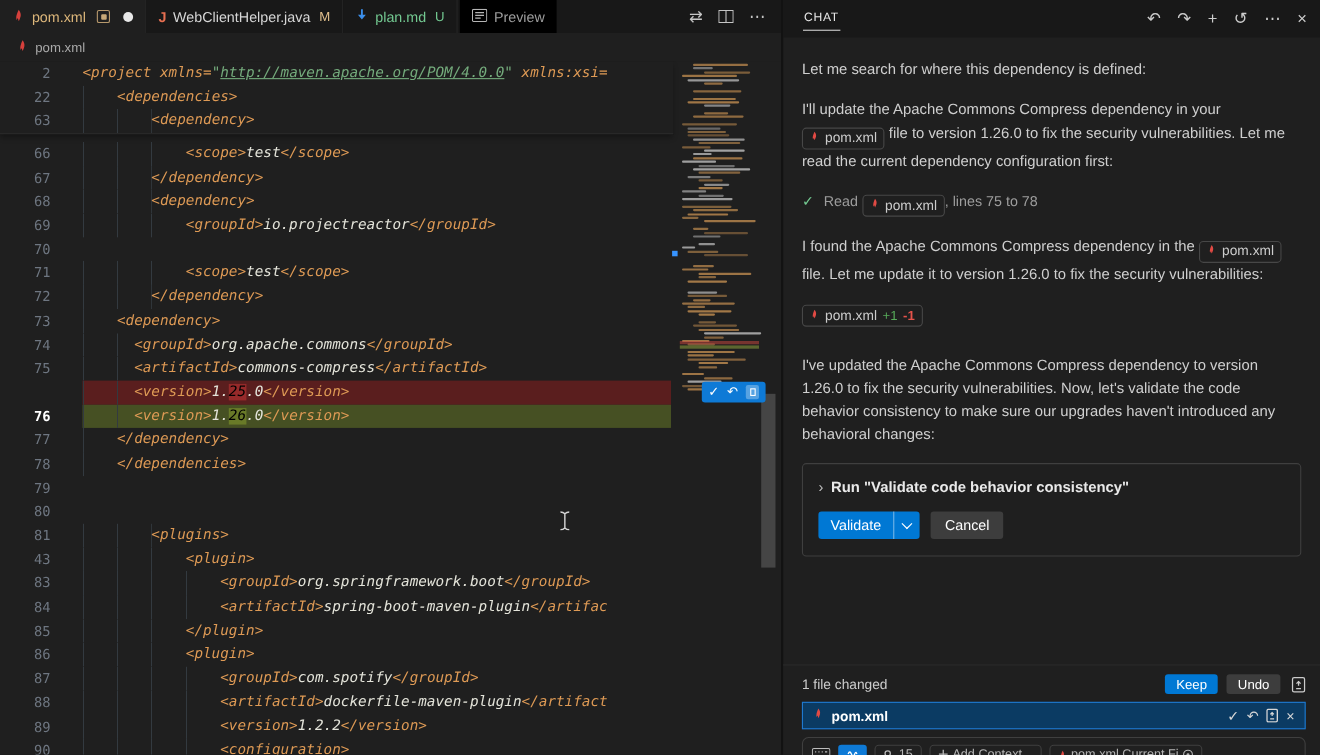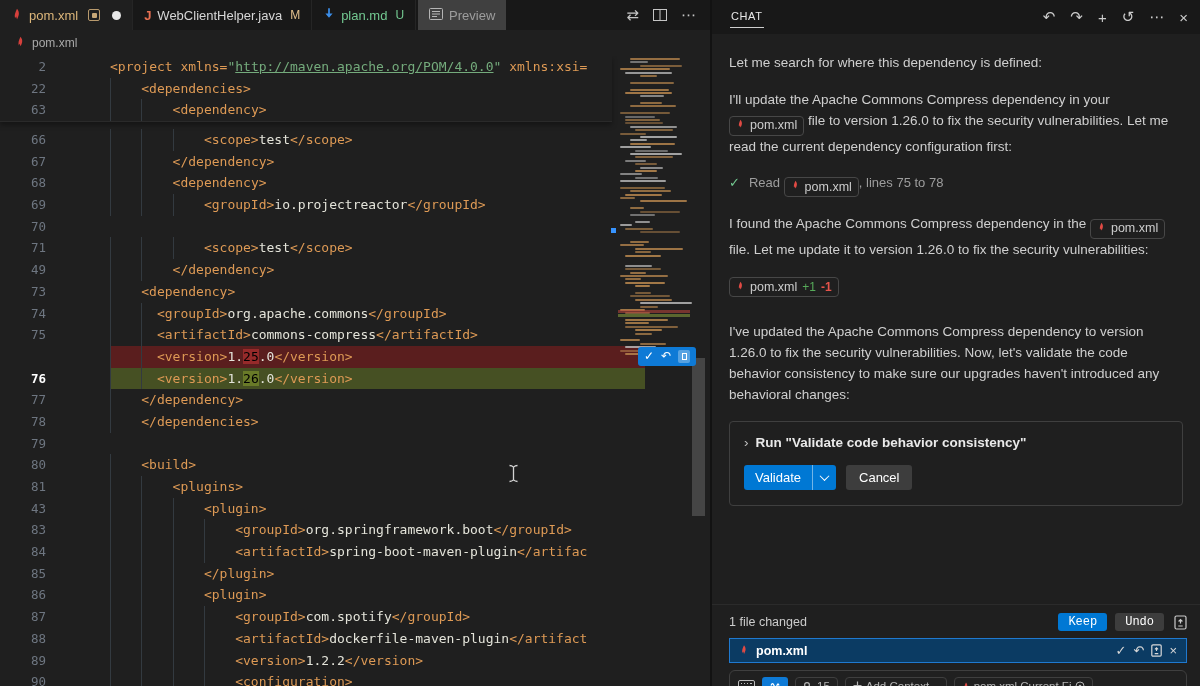--- a/index.html
+++ b/index.html
@@ -5,36 +5,36 @@
   * { box-sizing: border-box; margin: 0; padding: 0; }
   html,body { width:1200px; height:686px; overflow:hidden; background:#1f1f1f;
               font-family:"Liberation Sans", sans-serif; }
 
   
   .editor-pane { position:absolute; left:0; top:0; width:710px; height:686px; background:#1f1f1f; }
 
   .tabbar { height:30px; background:#181818; display:flex; align-items:stretch; font-size:13px; color:#9d9d9d; }
   .tab { display:flex; align-items:center; gap:6px; padding:0 11px; border-right:1px solid #252525; background:#181818; cursor:pointer; white-space:nowrap; }
   .tab.active { background:#1f1f1f; }
-  .tab.preview-tab { background:#404040; border-right:none; margin-left:2px; }
+  .tab.preview-tab { background:#000000; border-right:none; margin-left:2px; }
   .tab .badge { font-size:12px; margin-left:2px; }
   .dirty-dot { width:9px; height:9px; border-radius:50%; background:#e8e8e8; margin-left:6px; }
   .pin-box { width:12px; height:12px; border:1px solid #b89a6d; border-radius:2px; display:flex; align-items:center; justify-content:center; margin-left:4px; }
   .pin-box i { width:5px; height:5px; background:#c7a briefly; background:#c7a878; border-radius:1px; display:block; }
   .tab-actions { margin-left:auto; display:flex; align-items:center; gap:14px; padding:0 14px; color:#c5c5c5; font-size:15px; }
   .tab-actions .ticon { cursor:pointer; display:flex; align-items:center; }
 
   .breadcrumb { height:26px; display:flex; align-items:center; gap:6px; padding-left:15px; font-size:12px; color:#a9a9a9; background:#1f1f1f; }
 
   .editor-body { position:absolute; top:56px; left:0; width:710px; height:630px; overflow:hidden; }
 
   .crow { position:relative; height:21.7px; line-height:21.7px; font-family:"DejaVu Sans Mono","Liberation Mono",monospace; font-size:13px; white-space:pre; }
   .ln { position:absolute; left:0; top:0; width:46px; text-align:right; color:#6e7681; font-size:12.5px; }
   .ln-add { color:#ffffff; font-weight:bold; }
-  .lc { display:block; margin-left:110px; width:535px; height:100%; overflow:hidden; }
+  .lc { display:block; margin-left:75px; width:535px; height:100%; overflow:hidden;font-style:italic; }
   .ind { display:inline-block; height:100%; vertical-align:top;
          background:repeating-linear-gradient(to right, #333a40 0 1px, transparent 1px 4ch); }
   .s-tag { color:#de9a55; }
   .s-txt { color:#e4e4da; }
   .s-str { color:#74ab7c; }
   .s-lnk { color:#74ab7c; text-decoration:underline; }
   .crow.del .lc { background:#5a1e1e; }
   .crow.add .lc { background:#465023; }
   .s-del { background:#962a2a; }
   .s-add { background:#697a28; }
@@ -81,21 +81,21 @@
   .btn-primary { background:#0078d4; display:flex; align-items:center; padding:0; }
   .btn-primary .lbl { padding:5px 11px; border-right:1px solid rgba(255,255,255,.45); }
   .btn-primary .drop { padding:5px 8px; display:flex; align-items:center; }
   .cssdown { width:7px; height:7px; border-right:1.6px solid #fff; border-bottom:1.6px solid #fff; transform:rotate(45deg) translate(-1px,-1px); display:inline-block; }
   .btn-secondary { background:#3d3d3d; padding:5px 13px; }
 
   .chat-foot { position:absolute; left:0; right:0; bottom:0; height:82px; border-top:1px solid #2b2b2b; padding:6px 13px 0 17px; background:#1f1f1f; }
   .foot-row1 { display:flex; align-items:center; height:22px; }
   .foot-row1 .summary { font-size:12.5px; color:#cccccc; }
   .foot-row1 .sp { flex:1; }
-  .kbtn { font-size:12px; color:#fff; border-radius:3px; padding:2px 10px; cursor:pointer;font-family:Liberation Mono, monospace; }
+  .kbtn { font-size:12px; color:#fff; border-radius:3px; padding:2px 10px; cursor:pointer; }
   .kbtn.keep { background:#0078d4; }
   .kbtn.undo { background:#3d3d3d; margin-left:8px; }
   .foot-doc { margin-left:10px; cursor:pointer; display:flex; align-items:center; }
   .file-row { margin-top:5px; height:25px; background:#0b3b63; border:1px solid #1f79cf; display:flex; align-items:center; gap:7px; padding:0 9px; }
   .file-row .fname { font-size:12.5px; font-weight:bold; color:#ffffff; }
   .file-row .sp { flex:1; }
   .file-row .fic { color:#d8d8d8; font-size:13px; cursor:pointer; display:flex; align-items:center; }
   .input-stub { margin-top:7px; height:44px; border:1px solid #3f3f3f; border-radius:6px; background:#202020; display:flex; align-items:center; gap:7px; padding:5px 8px; align-items:flex-start; padding-top:6px; }
   .istub-ic { display:flex; align-items:center; height:16px; }
   .blue-mini { width:26px; height:16px; background:#0e7ad6; border-radius:3px; display:flex; align-items:center; justify-content:center; }
@@ -158,30 +158,30 @@
   </div>
 
   <div class="editor-body">
     <div class="rows" id="code-rows">
         <div class="crow "><span class="ln">66</span><span class="lc"><span class="ind" style="width: 12ch;"></span><span class="s-tag">&lt;scope&gt;</span><span class="s-txt">test</span><span class="s-tag">&lt;/scope&gt;</span></span></div>
         <div class="crow "><span class="ln">67</span><span class="lc"><span class="ind" style="width: 8ch;"></span><span class="s-tag">&lt;/dependency&gt;</span></span></div>
         <div class="crow "><span class="ln">68</span><span class="lc"><span class="ind" style="width: 8ch;"></span><span class="s-tag">&lt;dependency&gt;</span></span></div>
         <div class="crow "><span class="ln">69</span><span class="lc"><span class="ind" style="width: 12ch;"></span><span class="s-tag">&lt;groupId&gt;</span><span class="s-txt">io.projectreactor</span><span class="s-tag">&lt;/groupId&gt;</span></span></div>
         <div class="crow "><span class="ln">70</span></div>
         <div class="crow "><span class="ln">71</span><span class="lc"><span class="ind" style="width: 12ch;"></span><span class="s-tag">&lt;scope&gt;</span><span class="s-txt">test</span><span class="s-tag">&lt;/scope&gt;</span></span></div>
-        <div class="crow "><span class="ln">49</span><span class="lc"><span class="ind" style="width: 8ch;"></span><span class="s-tag">&lt;/dependency&gt;</span></span></div>
+        <div class="crow "><span class="ln">72</span><span class="lc"><span class="ind" style="width: 8ch;"></span><span class="s-tag">&lt;/dependency&gt;</span></span></div>
         <div class="crow "><span class="ln">73</span><span class="lc"><span class="ind" style="width: 4ch;"></span><span class="s-tag">&lt;dependency&gt;</span></span></div>
         <div class="crow "><span class="ln">74</span><span class="lc"><span class="ind" style="width: 6ch;"></span><span class="s-tag">&lt;groupId&gt;</span><span class="s-txt">org.apache.commons</span><span class="s-tag">&lt;/groupId&gt;</span></span></div>
         <div class="crow "><span class="ln">75</span><span class="lc"><span class="ind" style="width: 6ch;"></span><span class="s-tag">&lt;artifactId&gt;</span><span class="s-txt">commons-compress</span><span class="s-tag">&lt;/artifactId&gt;</span></span></div>
         <div class="crow del"><span class="ln"></span><span class="lc"><span class="ind" style="width: 6ch;"></span><span class="s-tag">&lt;version&gt;</span><span class="s-txt">1.</span><span class="s-del">25</span><span class="s-txt">.0</span><span class="s-tag">&lt;/version&gt;</span></span><div class="diff-badge"><span>✓</span><span>↶</span><span class="mini-doc"><i></i></span></div></div>
         <div class="crow add"><span class="ln ln-add">76</span><span class="lc"><span class="ind" style="width: 6ch;"></span><span class="s-tag">&lt;version&gt;</span><span class="s-txt">1.</span><span class="s-add">26</span><span class="s-txt">.0</span><span class="s-tag">&lt;/version&gt;</span></span></div>
         <div class="crow "><span class="ln">77</span><span class="lc"><span class="ind" style="width: 4ch;"></span><span class="s-tag">&lt;/dependency&gt;</span></span></div>
         <div class="crow "><span class="ln">78</span><span class="lc"><span class="ind" style="width: 4ch;"></span><span class="s-tag">&lt;/dependencies&gt;</span></span></div>
         <div class="crow "><span class="ln">79</span><span class="lc"><span class="ind" style="width: 0ch;"></span></span></div>
-        <div class="crow "><span class="ln">80</span><span class="lc"><span class="ind" style="width: 4ch;"></span><span class="s-tag">&lt;build&gt;</span></span></div>
+        <div class="crow "><span class="ln">80</span></div>
         <div class="crow "><span class="ln">81</span><span class="lc"><span class="ind" style="width: 8ch;"></span><span class="s-tag">&lt;plugins&gt;</span></span></div>
         <div class="crow "><span class="ln">43</span><span class="lc"><span class="ind" style="width: 12ch;"></span><span class="s-tag">&lt;plugin&gt;</span></span></div>
         <div class="crow "><span class="ln">83</span><span class="lc"><span class="ind" style="width: 16ch;"></span><span class="s-tag">&lt;groupId&gt;</span><span class="s-txt">org.springframework.boot</span><span class="s-tag">&lt;/groupId&gt;</span></span></div>
         <div class="crow "><span class="ln">84</span><span class="lc"><span class="ind" style="width: 16ch;"></span><span class="s-tag">&lt;artifactId&gt;</span><span class="s-txt">spring-boot-maven-plugin</span><span class="s-tag">&lt;/artifac</span></span></div>
         <div class="crow "><span class="ln">85</span><span class="lc"><span class="ind" style="width: 12ch;"></span><span class="s-tag">&lt;/plugin&gt;</span></span></div>
         <div class="crow "><span class="ln">86</span><span class="lc"><span class="ind" style="width: 12ch;"></span><span class="s-tag">&lt;plugin&gt;</span></span></div>
         <div class="crow "><span class="ln">87</span><span class="lc"><span class="ind" style="width: 16ch;"></span><span class="s-tag">&lt;groupId&gt;</span><span class="s-txt">com.spotify</span><span class="s-tag">&lt;/groupId&gt;</span></span></div>
         <div class="crow "><span class="ln">88</span><span class="lc"><span class="ind" style="width: 16ch;"></span><span class="s-tag">&lt;artifactId&gt;</span><span class="s-txt">dockerfile-maven-plugin</span><span class="s-tag">&lt;/artifact</span></span></div>
         <div class="crow "><span class="ln">89</span><span class="lc"><span class="ind" style="width: 16ch;"></span><span class="s-tag">&lt;version&gt;</span><span class="s-txt">1.2.2</span><span class="s-tag">&lt;/version&gt;</span></span></div>
         <div class="crow "><span class="ln">90</span><span class="lc"><span class="ind" style="width: 16ch;"></span><span class="s-tag">&lt;configuration&gt;</span></span></div>

